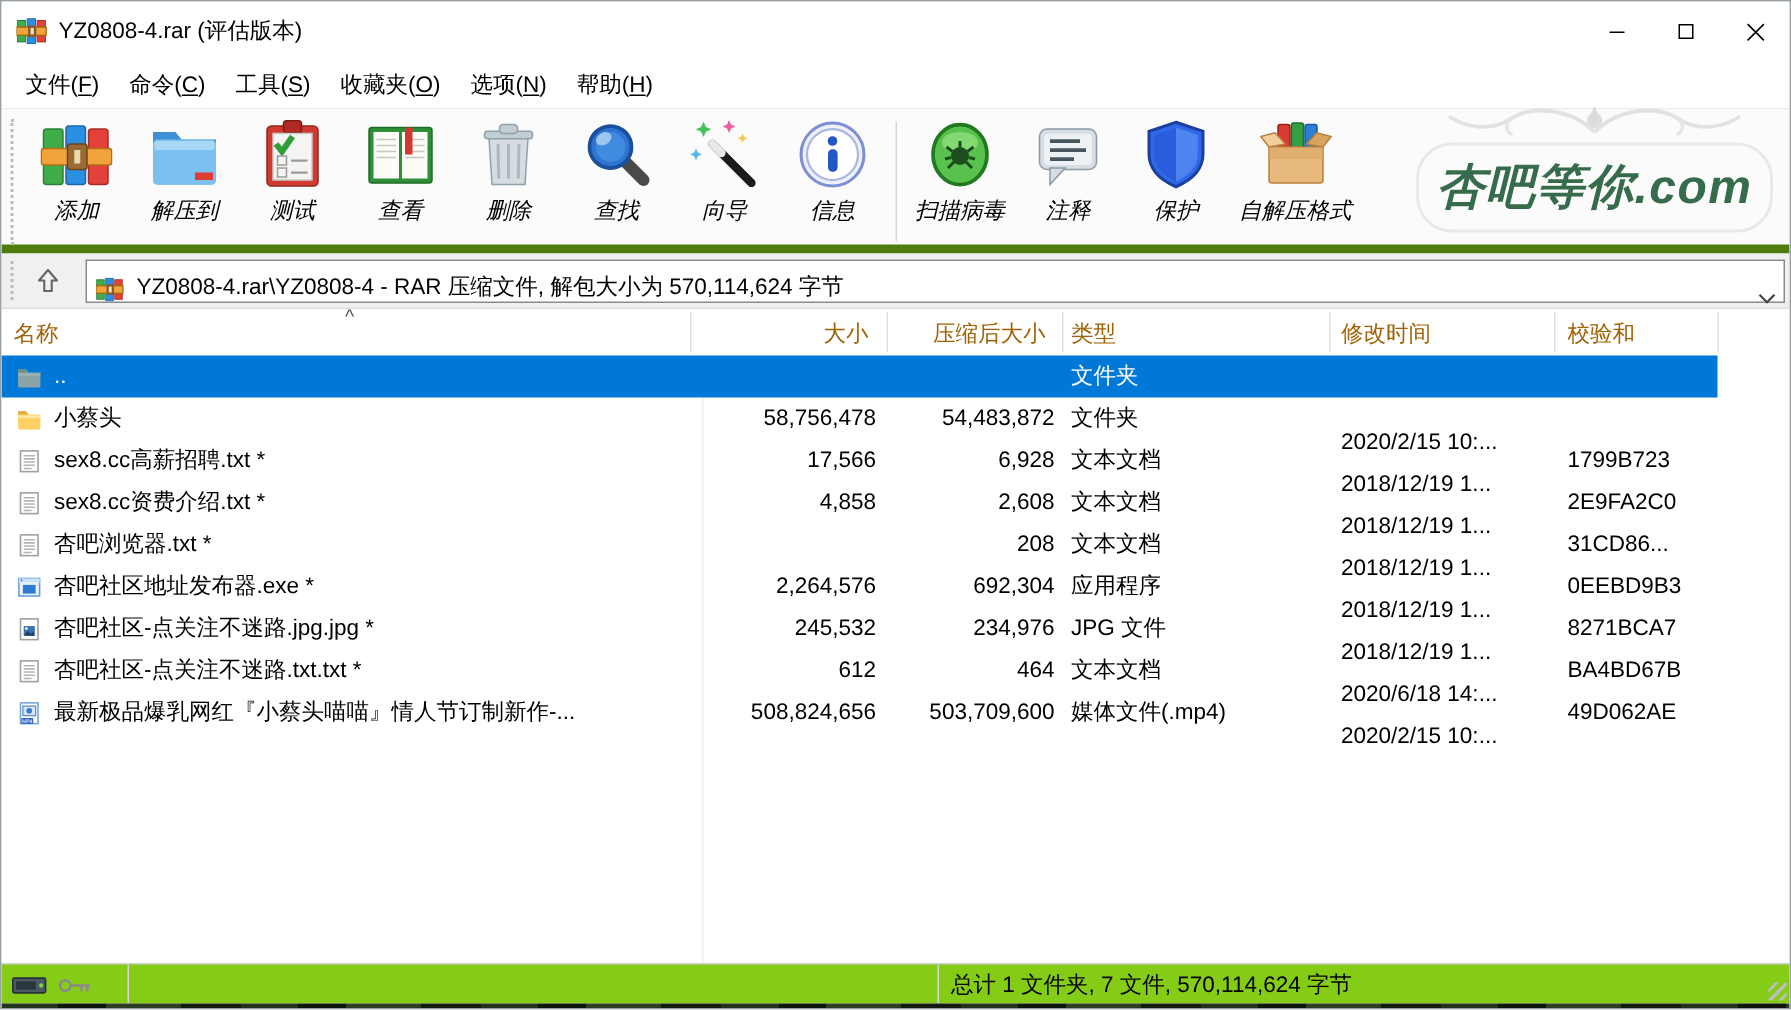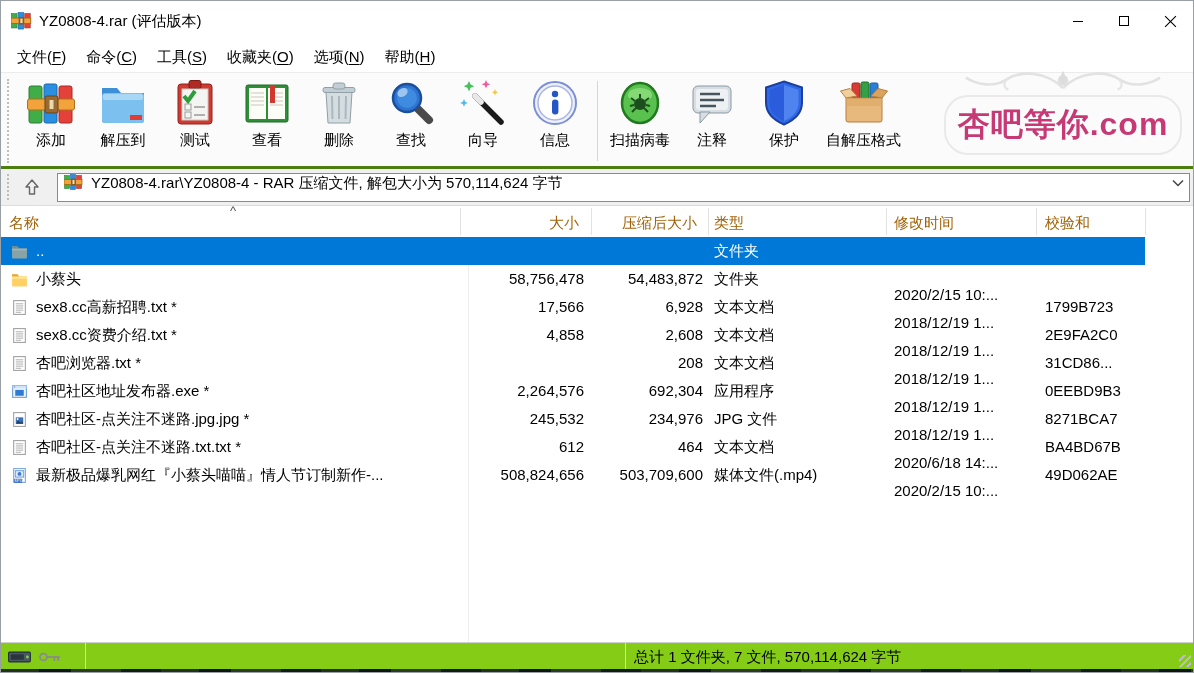--- a/index.html
+++ b/index.html
@@ -13,37 +13,37 @@
   .titlebar{position:absolute;top:0;left:0;right:0;height:40px;background:#fff;}
   .titlebar .appicon{position:absolute;left:10px;top:11px;width:22px;height:17px;}
   .titlebar .title{position:absolute;left:38px;top:0;line-height:40px;font-size:15px;white-space:nowrap;}
   .winbtns{position:absolute;right:0;top:0;height:40px;display:flex;}
   .winbtn{width:46px;height:40px;display:flex;align-items:center;justify-content:center;}
   
   .menubar{position:absolute;top:40px;left:0;right:0;height:32px;background:#fff;display:flex;align-items:center;padding-left:6px;border-bottom:1px solid #ececec;}
   .menu-item{padding:0 10px;height:31px;line-height:31px;font-size:15px;white-space:nowrap;}
   .menu-item u{text-underline-offset:2px;}
   
-  .toolbar{position:absolute;top:72px;left:0;right:0;height:96px;background:#fbfbfb;border-bottom:3px solid #4d7c0f;display:flex;align-items:flex-start;padding:4px 0 0 4px;}
+  .toolbar{position:absolute;top:72px;left:0;right:0;height:96px;background:#fbfbfb;border-bottom:6px solid #4d7c0f;display:flex;align-items:flex-start;padding:4px 0 0 4px;font-style:italic;}
   .grip{width:4px;height:84px;border-left:2px dotted #bdbdbd;margin:2px 4px 0 2px;}
   .tb-btn{min-width:72px;height:88px;display:flex;flex-direction:column;align-items:center;justify-content:flex-start;padding:2px 6px 0 6px;}
   .tb-btn .ticon{width:48px;height:48px;display:block;}
   .tb-btn .ticon svg{width:48px;height:48px;display:block;}
   .tb-btn .tlabel{margin-top:4px;font-size:15px;white-space:nowrap;}
   .tb-sep{width:1px;height:80px;background:#d6d6d6;margin:4px 6px 0 6px;}
   
   .watermark{position:absolute;right:4px;top:-4px;width:252px;height:104px;pointer-events:none;z-index:6;opacity:.85;}
   .wm-orn{display:block;margin:0 auto;width:240px;height:26px;}
   .wm-box{margin:0 auto;width:238px;border:2px solid #e6e6e6;border-radius:24px;padding:6px 4px;text-align:center;}
-  .wm-text{font-size:32px;font-weight:bold;color:#be185d;letter-spacing:1px;white-space:nowrap;}
+  .wm-text{font-size:32px;font-weight:bold;color:#14532d;letter-spacing:1px;white-space:nowrap;}
   
   .addressrow{position:absolute;top:168px;left:0;right:0;height:37px;background:#f0f0f0;border-bottom:1px solid #dcdcdc;display:flex;align-items:center;padding-left:4px;}
   .agrip{width:4px;height:26px;border-left:2px dotted #bdbdbd;margin:0 2px 0 2px;}
   .upbtn{width:38px;height:30px;display:flex;align-items:center;justify-content:center;font-size:19px;color:#555;}
-  .combobox{flex:1;height:29px;background:#fff;border:1px solid #8a8a8a;margin:0 3px 0 6px;display:flex;align-items:flex-start;padding:0 4px 0 6px;position:relative;}
+  .combobox{flex:1;height:29px;background:#fff;border:1px solid #8a8a8a;margin:0 3px 0 6px;display:flex;align-items:flex-end;padding:0 4px 0 6px;position:relative;}
   .combobox .cicon{width:20px;height:16px;margin-right:7px;flex-shrink:0;}
   .combobox .ctext{font-size:15px;white-space:nowrap;overflow:hidden;flex:1;}
   .combobox .chev{width:14px;height:10px;flex-shrink:0;margin-left:4px;}
   
   .lheader{position:absolute;top:205px;left:0;right:0;height:31px;background:#fff;}
   .hcell{position:absolute;top:0;height:31px;line-height:33px;font-size:15px;color:#a16207;white-space:nowrap;overflow:hidden;}
   .hsep{position:absolute;top:2px;width:1px;height:27px;background:#e2e2e2;}
   .sortind{position:absolute;left:229px;top:-3px;color:#555;font-size:13px;}
   
   .lrows{position:absolute;top:236px;left:0;right:0;height:405px;background:#fff;}

